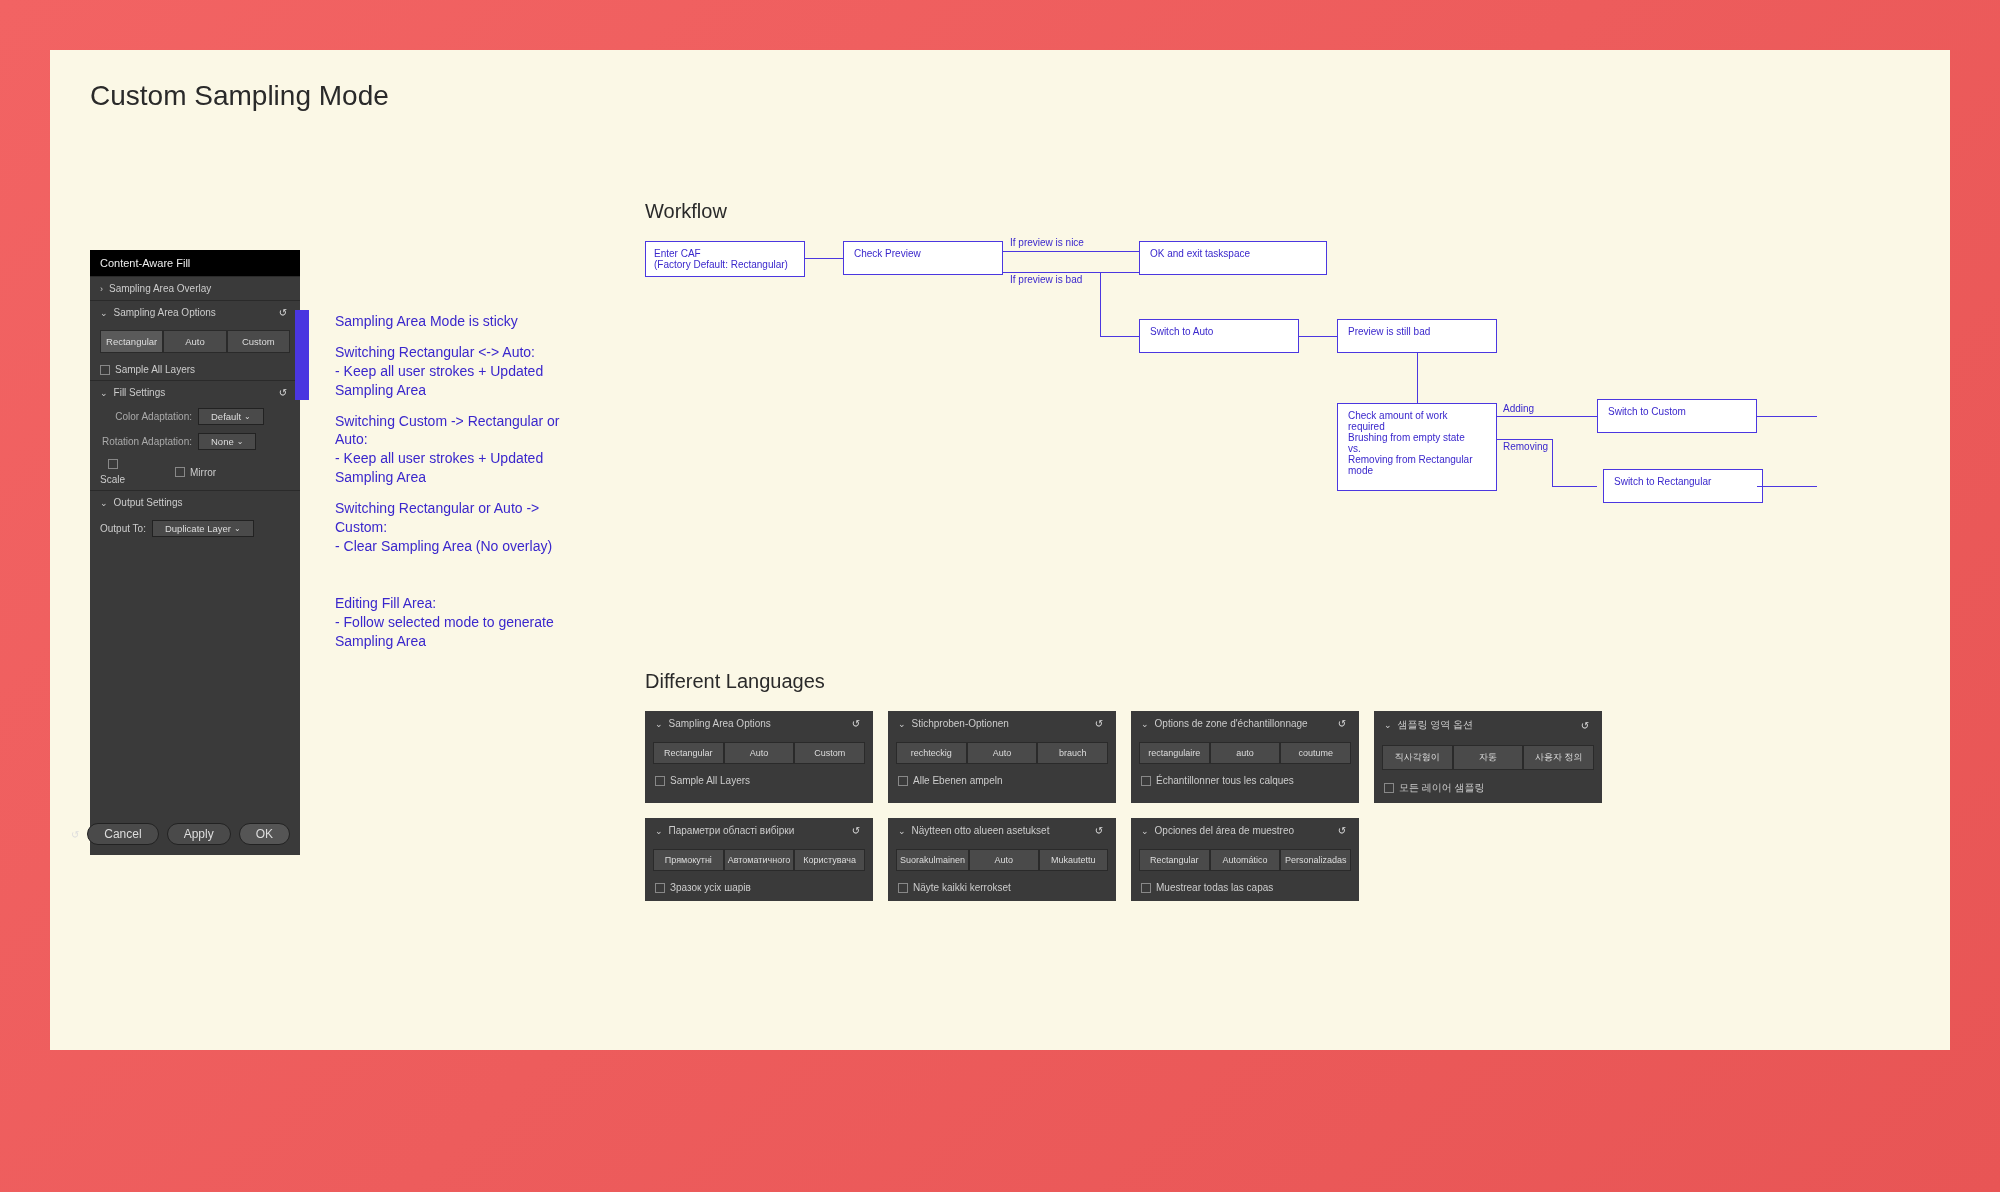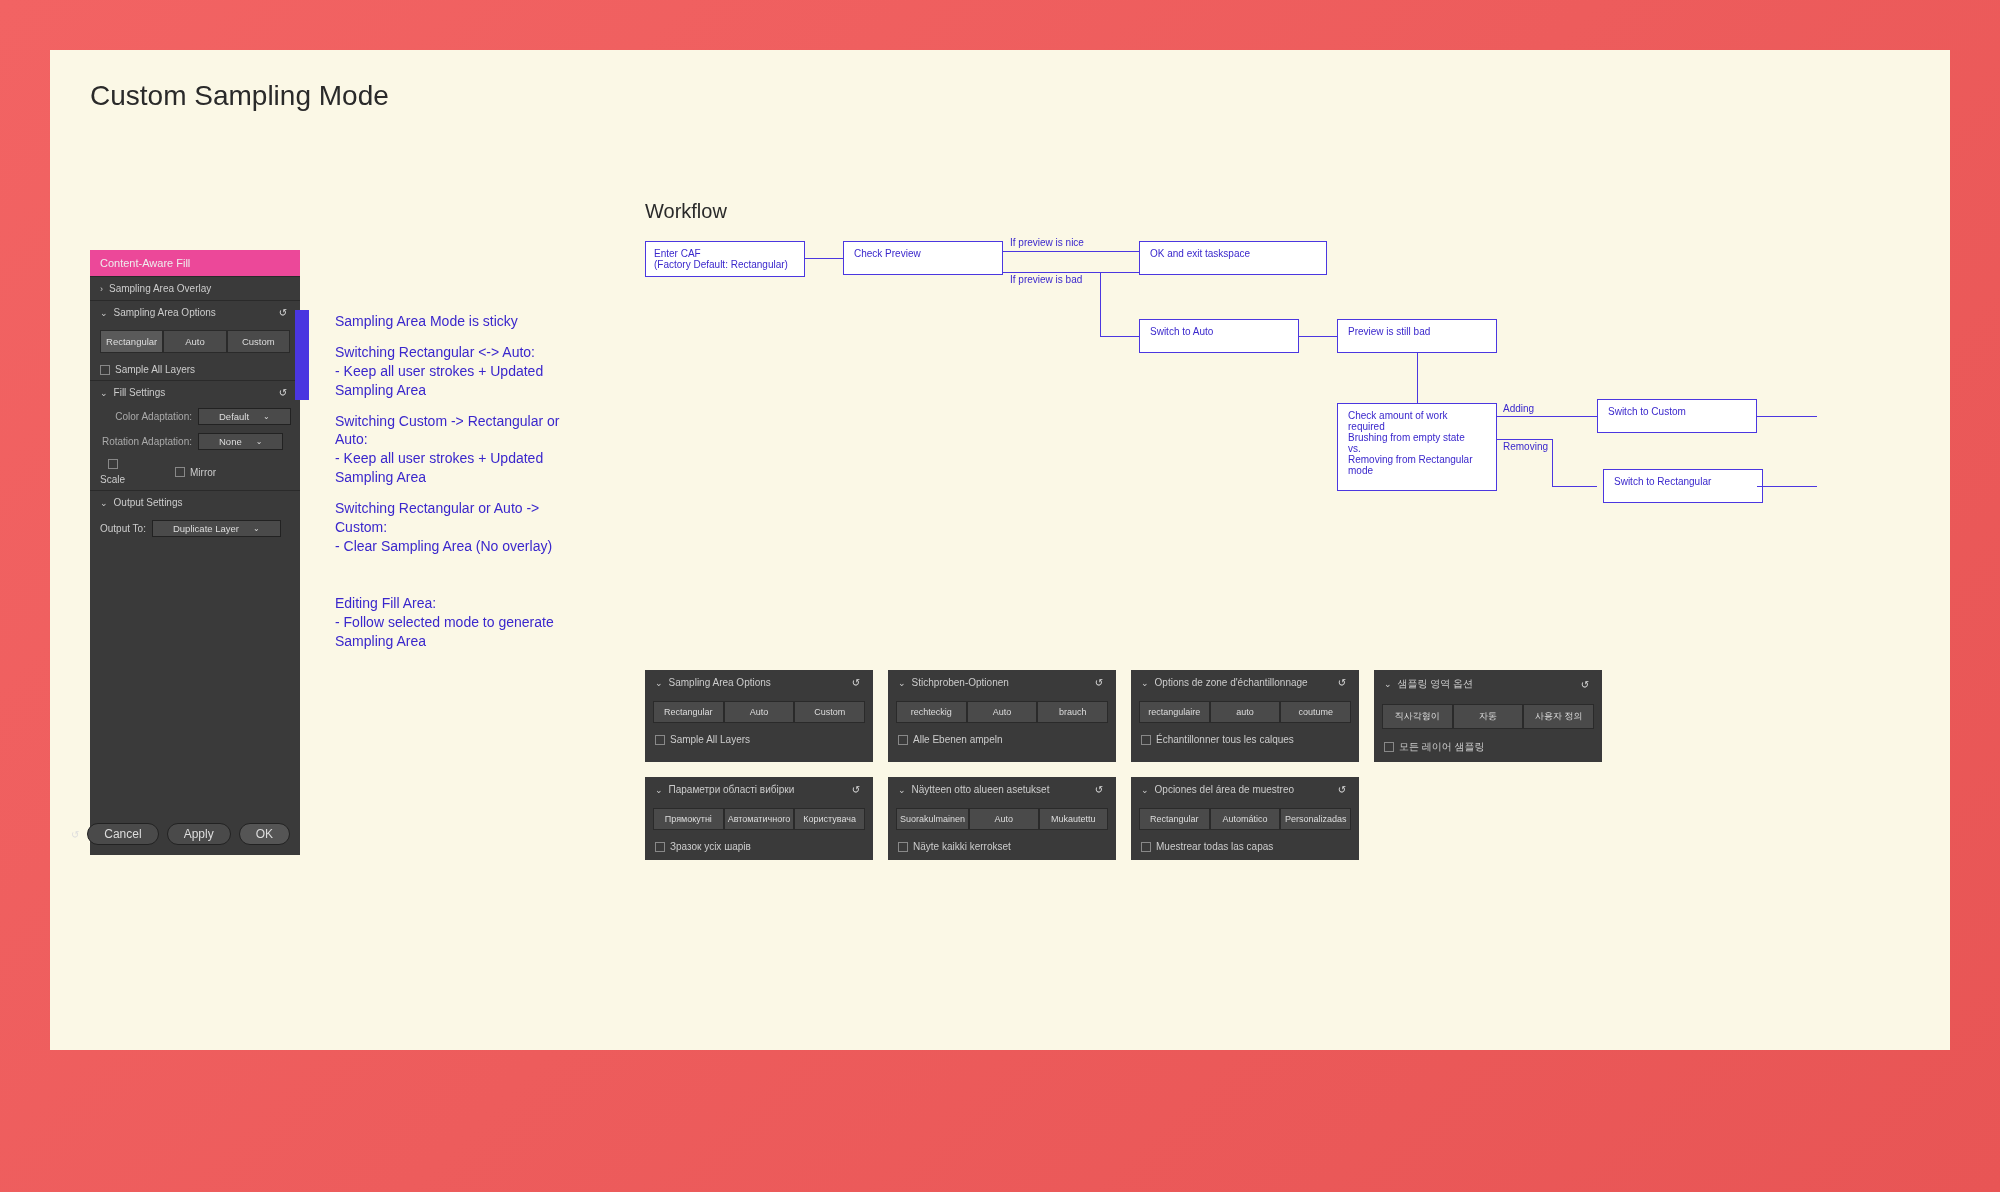--- a/index.html
+++ b/index.html
@@ -2,34 +2,34 @@
 <html><head>
 <meta charset="utf-8">
 <style>
 * { margin: 0; padding: 0; box-sizing: border-box; font-family: -apple-system, BlinkMacSystemFont, "Segoe UI", Arial, sans-serif; }
 body { background: linear-gradient(135deg, #f26363, #e85555); padding: 50px; min-height: 1192px; width: 2000px; }
 .canvas { background: #fbf8e6; width: 100%; min-height: 1000px; padding: 30px 40px; position: relative; }
 .page-title { font-size: 28px; color: #2a2a2a; font-weight: 400; margin-bottom: 30px; }
 
 
 .caf-panel { width: 210px; background: #3a3a3a; color: #ccc; font-size: 10px; position: absolute; top: 200px; left: 40px; }
-.caf-header { background: #ec4899; padding: 7px 10px; font-size: 11px; color: #eee; font-weight: 500; }
+.caf-header { background: #000000; padding: 7px 10px; font-size: 11px; color: #eee; font-weight: 500; }
 .section { border-top: 1px solid #2a2a2a; }
 .section-head { display: flex; align-items: center; padding: 6px 10px; cursor: pointer; }
 .section-head .chev { margin-right: 6px; font-size: 9px; }
 .section-head .label { flex: 1; }
 .reset-icon { width: 14px; text-align: center; color: #ddd; }
 .btn-row { display: flex; gap: 0; padding: 6px 10px; }
 .seg-btn { flex: 1; background: #4a4a4a; border: 1px solid #2a2a2a; color: #ddd; padding: 5px 4px; font-size: 9.5px; text-align: center; cursor: pointer; }
 .seg-btn.active { background: #5a5a5a; }
 .check-row { display: flex; align-items: center; padding: 5px 10px; gap: 5px; }
 .checkbox { width: 10px; height: 10px; border: 1px solid #888; background: #3a3a3a; }
 .field-row { display: flex; align-items: center; padding: 4px 10px; gap: 6px; }
 .field-label { color: #aaa; text-align: right; flex: 0 0 92px; }
-.dropdown { background: #4a4a4a; border: 1px solid #222; color: #ddd; padding: 2px 20px; display: flex; align-items: center; gap: 14px; font-size: 9.5px; }
+.dropdown { background: #4a4a4a; border: 1px solid #222; color: #ddd; padding: 2px 12px; display: flex; align-items: center; gap: 3px; font-size: 9.5px; }
 .dropdown .caret { font-size: 8px; }
 .check-pair { display: flex; gap: 50px; padding: 5px 10px; }
 .output-row { display: flex; align-items: center; padding: 6px 10px; gap: 6px; }
 .panel-footer { display: flex; gap: 8px; padding: 10px; margin-top: 270px; align-items: center; justify-content: flex-end; background: #3a3a3a; }
 .footer-icon { width: 18px; text-align: center; color: #ddd; cursor: pointer; margin-right: auto; }
 .footer-btn { background: #4a4a4a; border: 1px solid #222; border-radius: 12px; color: #ddd; padding: 3px 16px; font-size: 12px; cursor: pointer; }
 .footer-btn.primary { background: #555; }
 
 
 .highlight-bar { position: absolute; left: 245px; top: 260px; width: 14px; height: 90px; background: #4a36e0; }
@@ -191,20 +191,21 @@
       <div class="flow-line" style="left:852px; top:198px; width:55px; height:1px;"></div>
       <div class="flow-label" style="left:858px; top:200px;">Removing</div>
       <div class="flow-line" style="left:907px; top:198px; width:1px; height:47px;"></div>
       <div class="flow-line" style="left:907px; top:245px; width:45px; height:1px;"></div>
       <div class="flow-box" style="left:952px; top:228px; width:160px;margin-left:6px;">Switch to Rectangular</div>
       <div class="flow-line" style="left:1112px; top:245px; width:60px; height:1px;"></div>
     </div>
   </div>
 
   <div class="lang-area">
+    <div class="section-title">Different Languages</div>
     <div class="lang-grid" id="lang-grid">
         <div class="lang-panel">
           <div class="lang-head">
             <span class="chev">⌄</span>
             <span class="label">Sampling Area Options</span>
             <span class="reset-icon">↺</span>
           </div>
           <div class="lang-btn-row">
             <div class="lang-btn">Rectangular</div>
             <div class="lang-btn">Auto</div>

